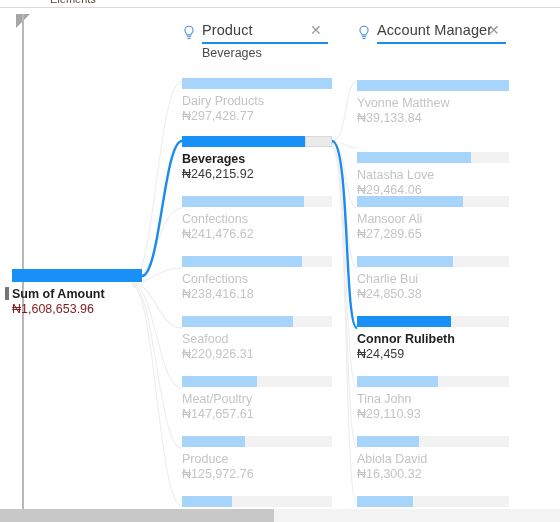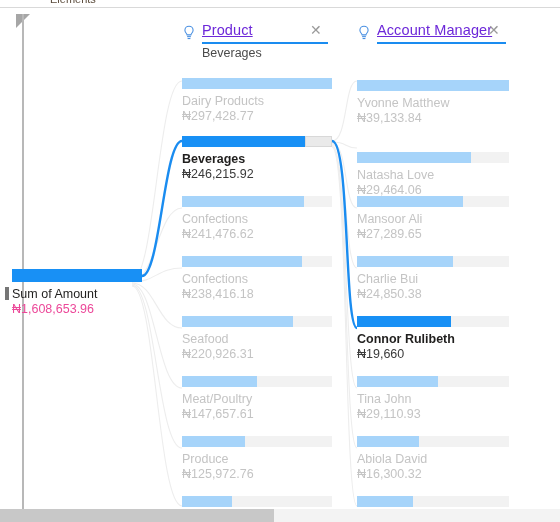--- a/index.html
+++ b/index.html
@@ -78,24 +78,23 @@
   }
   .bulb-icon {
     position: absolute;
     left: 0px; top: 3px;
     width: 14px; height: 16px;
   }
   .col-title {
     position: absolute;
     left: 20px; top: 0px;
     font-size: 14.5px;
-    color: #6d28d9;
+    color: #404040;
     white-space: nowrap;
     letter-spacing: 0.1px;
-    text-decoration: underline;
   }
   .col-close {
     position: absolute;
     top: 1px;
     font-size: 14px;
     color: #9a9a9a;
     line-height: 14px;
     cursor: pointer;
     user-select: none;
   }
@@ -176,28 +175,28 @@
     position: absolute;
     left: -7px;
     top: 18px;
     width: 4px;
     height: 13px;
     background: #767676;
   }
   .root-label {
     margin-top: 5px;
     font-size: 12.5px;
-    font-weight: normal;
+    font-weight: bold;
     color: #201f1e;
     white-space: nowrap;
     line-height: 15px;
   }
   .root-value {
     font-size: 12.5px;
-    color: #ec4899;
+    color: #7f1d1d;
     white-space: nowrap;
     line-height: 15px;
   }
 
   
   .ribbons {
     position: absolute;
     left: 0; top: 0;
     width: 560px; height: 514px;
     pointer-events: none;
@@ -387,21 +386,21 @@
       </div>
       <div class="node-label">Charlie Bui</div>
       <div class="node-value">₦24,850.38</div>
     </div>
 
     <div class="node selected" style="top:308px">
       <div class="node-bartrack">
         <div class="node-barfill" style="width:62%"></div>
       </div>
       <div class="node-label">Connor Rulibeth</div>
-      <div class="node-value">₦19,660</div>
+      <div class="node-value">₦24,459</div>
     </div>
 
     <div class="node dim" style="top:368px">
       <div class="node-bartrack">
         <div class="node-barfill" style="width:53%"></div>
       </div>
       <div class="node-label">Tina John</div>
       <div class="node-value">₦29,110.93</div>
     </div>
 

